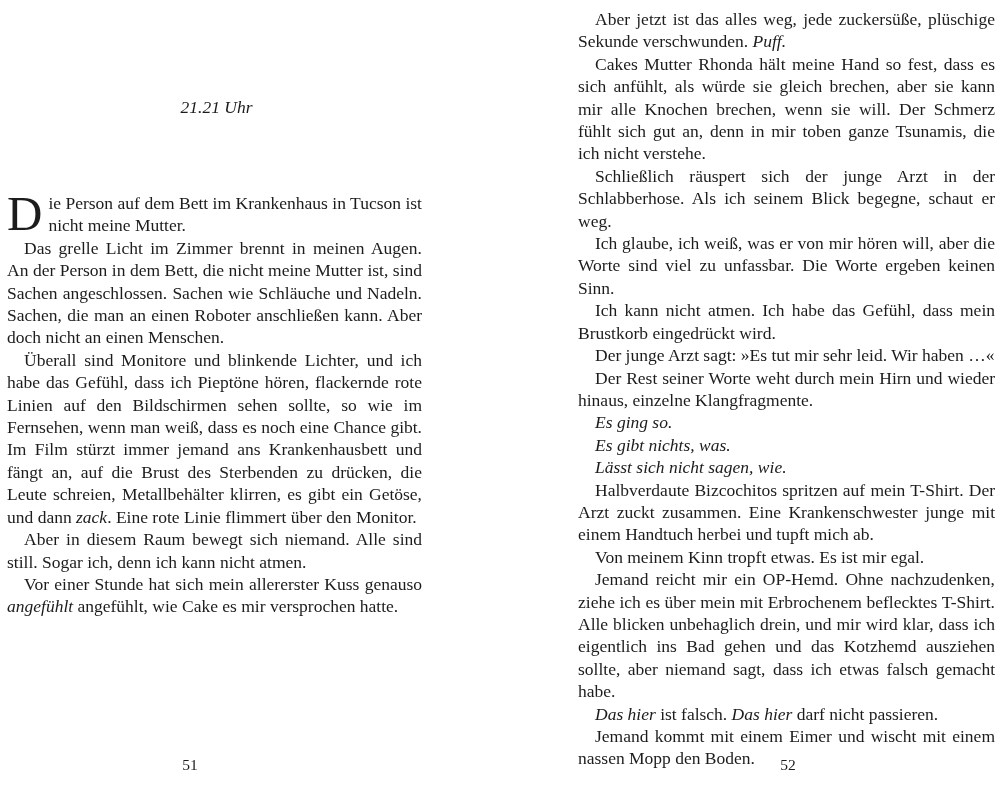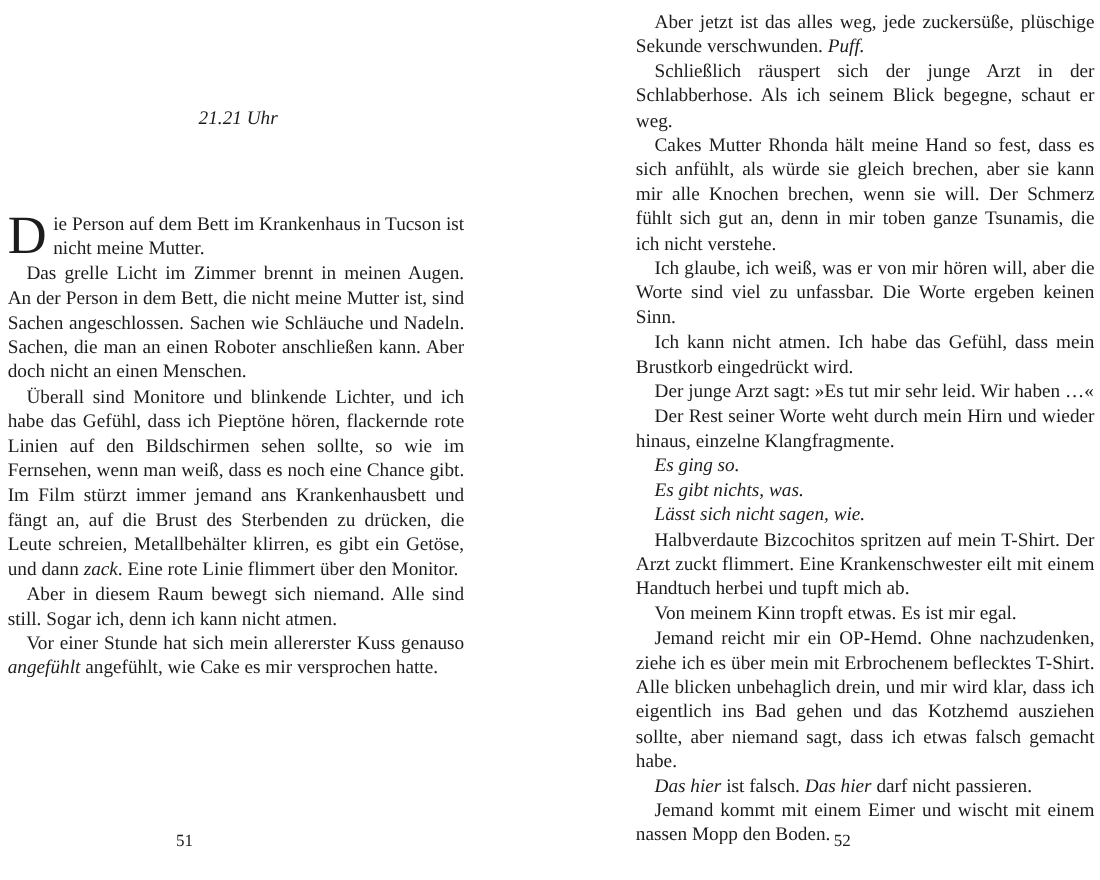--- a/index.html
+++ b/index.html
@@ -54,20 +54,21 @@
     float: left;
     font-size: 49px;
     line-height: 37px;
     padding: 3px 6px 0 0;
   }
 
   .page-number {
     position: absolute;
     top: 754px;
     width: 60px;
+    text-align: center;
     font-size: 15.5px;
   }
   .pn-left  { left: 153px; }
   .pn-right { left: 180px; }
 </style>
 </head>
 <body>
 
 <div class="spread">
 
@@ -79,30 +80,30 @@
         <p class="para indent"><span>Überall sind Monitore und blinkende Lichter, und ich habe das Gefühl, dass ich Pieptöne hören, flackernde rote Linien auf den Bildschirmen sehen sollte, so wie im Fernsehen, wenn man weiß, dass es noch eine Chance gibt. Im Film stürzt immer jemand ans Krankenhausbett und fängt an, auf die Brust des Sterbenden zu drücken, die Leute schreien, Metallbehälter klirren, es gibt ein Getöse, und dann </span><span class="it">zack</span><span>. Eine rote Linie flimmert über den Monitor.</span></p>
         <p class="para indent"><span>Aber in diesem Raum bewegt sich niemand. Alle sind still. Sogar ich, denn ich kann nicht atmen.</span></p>
         <p class="para indent"><span>Vor einer Stunde hat sich mein allererster Kuss genauso </span><span class="it">angefühlt</span><span> angefühlt, wie Cake es mir versprochen hatte.</span></p>
       </div>
     <div class="page-number pn-left">51</div>
   </section>
 
   <section class="page right">
     <div class="body-text">
         <p class="para indent"><span>Aber jetzt ist das alles weg, jede zuckersüße, plüschige Sekunde verschwunden. </span><span class="it">Puff.</span></p>
+        <p class="para indent"><span>Cakes Mutter Rhonda hält meine Hand so fest, dass es sich anfühlt, als würde sie gleich brechen, aber sie kann mir alle Knochen brechen, wenn sie will. Der Schmerz fühlt sich gut an, denn in mir toben ganze Tsunamis, die ich nicht verstehe.</span></p>
         <p class="para indent"><span>Schließlich räuspert sich der junge Arzt in der Schlabberhose. Als ich seinem Blick begegne, schaut er weg.</span></p>
-        <p class="para indent"><span>Cakes Mutter Rhonda hält meine Hand so fest, dass es sich anfühlt, als würde sie gleich brechen, aber sie kann mir alle Knochen brechen, wenn sie will. Der Schmerz fühlt sich gut an, denn in mir toben ganze Tsunamis, die ich nicht verstehe.</span></p>
         <p class="para indent"><span>Ich glaube, ich weiß, was er von mir hören will, aber die Worte sind viel zu unfassbar. Die Worte ergeben keinen Sinn.</span></p>
         <p class="para indent"><span>Ich kann nicht atmen. Ich habe das Gefühl, dass mein Brustkorb eingedrückt wird.</span></p>
         <p class="para indent"><span>Der junge Arzt sagt: »Es tut mir sehr leid. Wir haben …«</span></p>
         <p class="para indent"><span>Der Rest seiner Worte weht durch mein Hirn und wieder hinaus, einzelne Klangfragmente.</span></p>
         <p class="para indent"><span class="it">Es ging so.</span></p>
         <p class="para indent"><span class="it">Es gibt nichts, was.</span></p>
         <p class="para indent"><span class="it">Lässt sich nicht sagen, wie.</span></p>
-        <p class="para indent"><span>Halbverdaute Bizcochitos spritzen auf mein T-Shirt. Der Arzt zuckt flimmert. Eine Krankenschwester eilt mit einem Handtuch herbei und tupft mich ab.</span></p>
+        <p class="para indent"><span>Halbverdaute Bizcochitos spritzen auf mein T-Shirt. Der Arzt zuckt zusammen. Eine Krankenschwester junge mit einem Handtuch herbei und tupft mich ab.</span></p>
         <p class="para indent"><span>Von meinem Kinn tropft etwas. Es ist mir egal.</span></p>
         <p class="para indent"><span>Jemand reicht mir ein OP-Hemd. Ohne nachzudenken, ziehe ich es über mein mit Erbrochenem beflecktes T-Shirt. Alle blicken unbehaglich drein, und mir wird klar, dass ich eigentlich ins Bad gehen und das Kotzhemd ausziehen sollte, aber niemand sagt, dass ich etwas falsch gemacht habe.</span></p>
         <p class="para indent"><span class="it">Das hier</span><span> ist falsch. </span><span class="it">Das hier</span><span> darf nicht passieren.</span></p>
         <p class="para indent"><span>Jemand kommt mit einem Eimer und wischt mit einem nassen Mopp den Boden.</span></p>
       </div>
     <div class="page-number pn-right">52</div>
   </section>
 
 </div>
 

